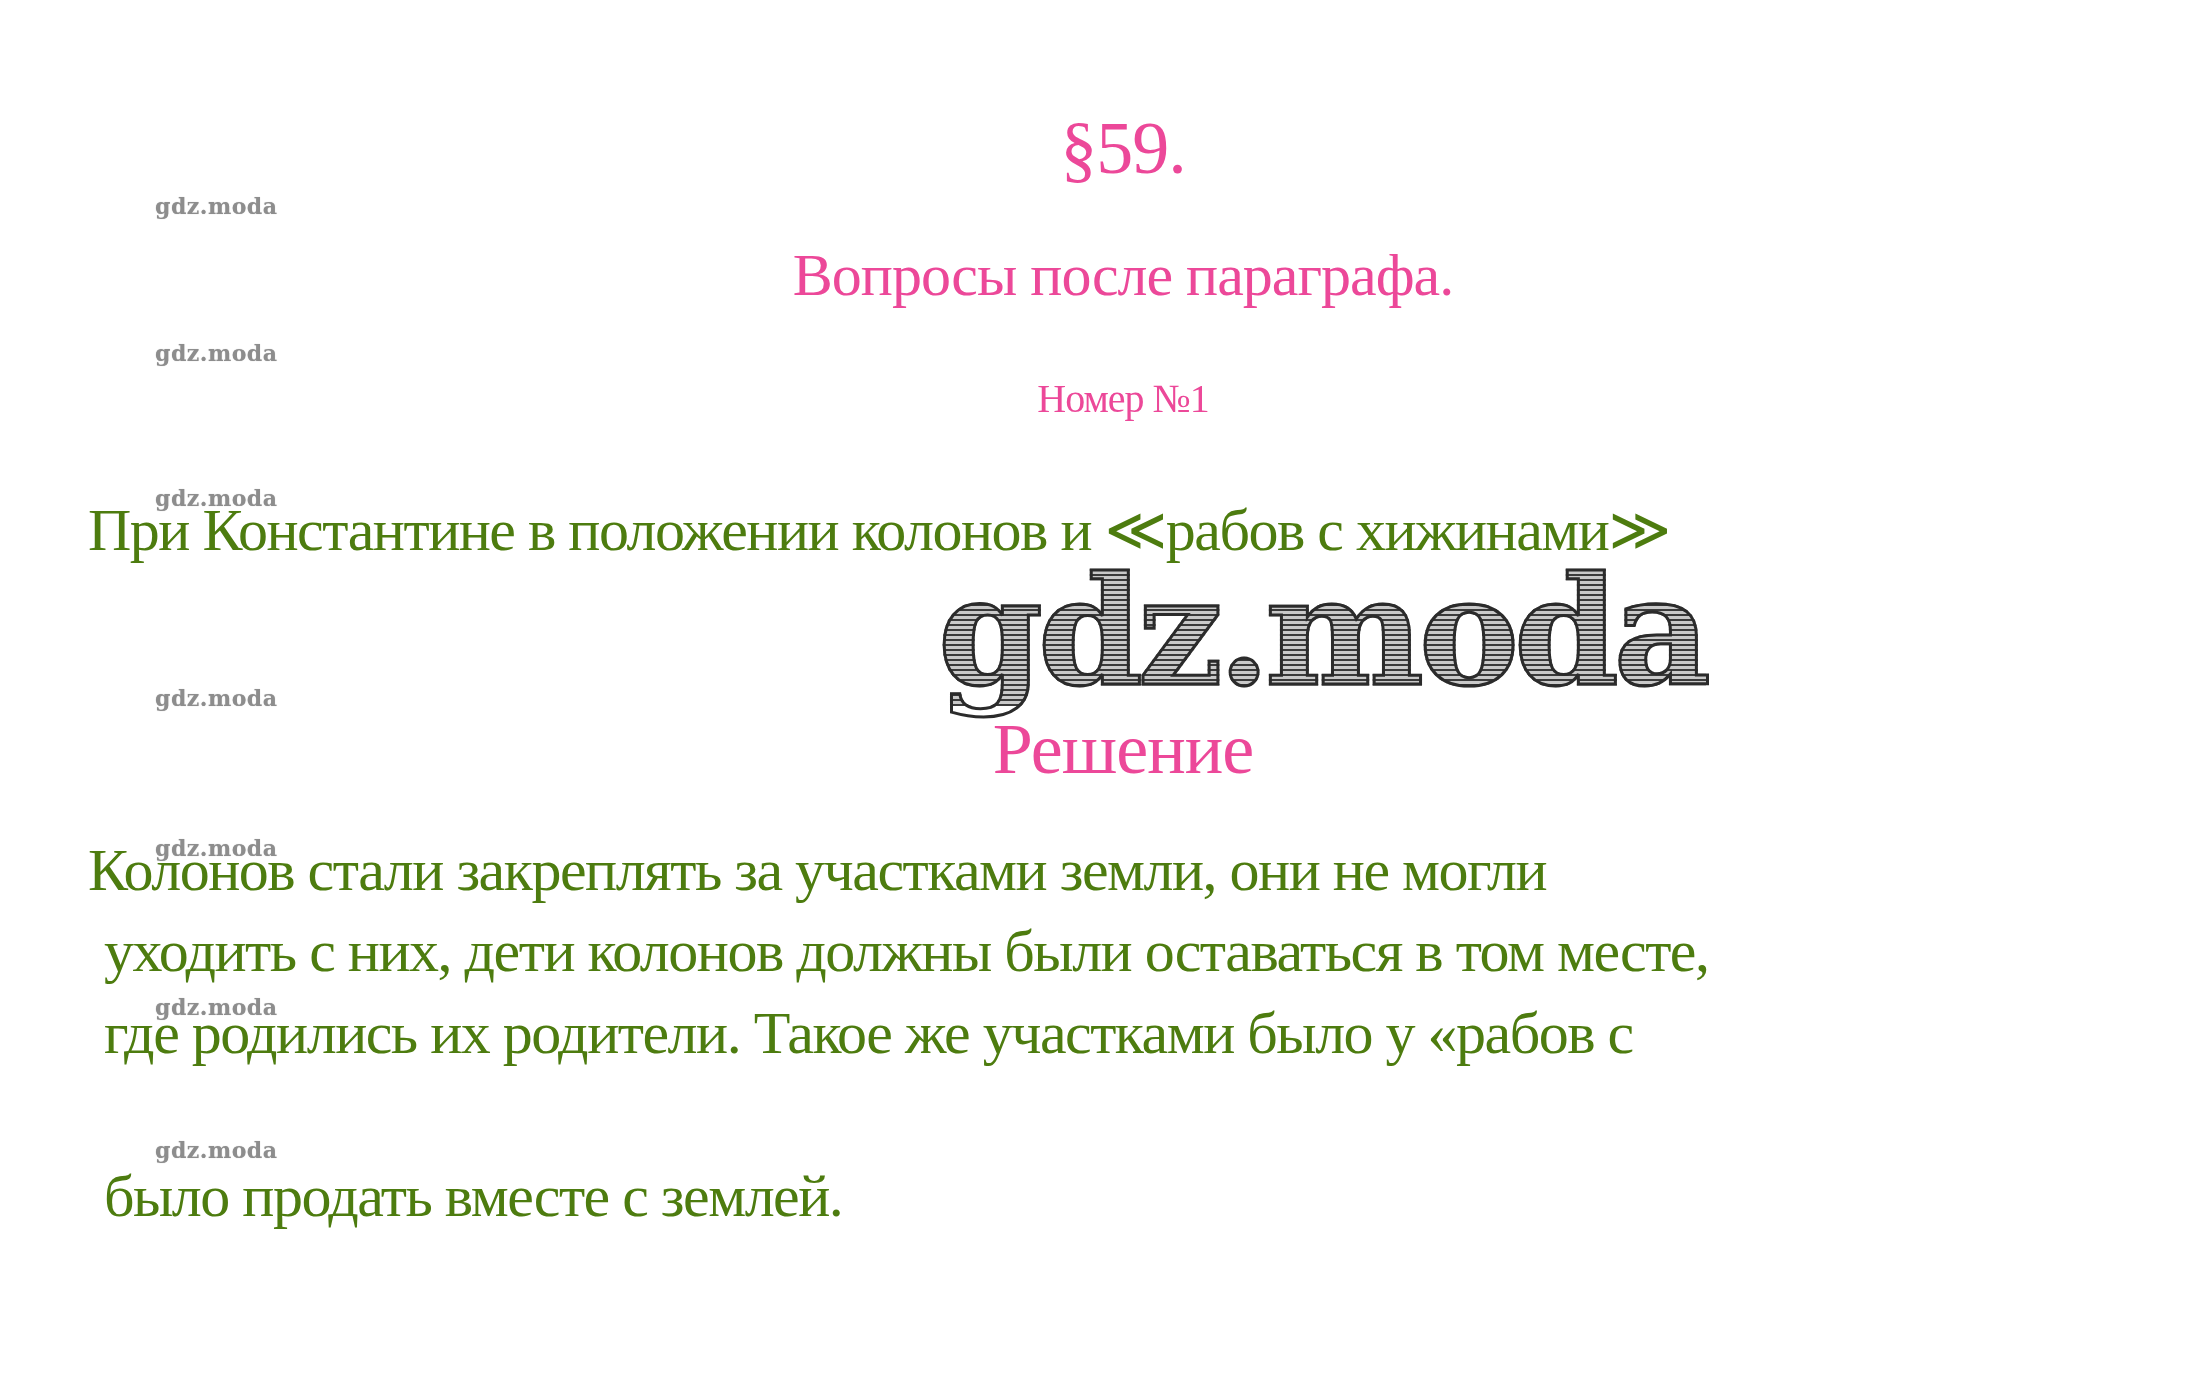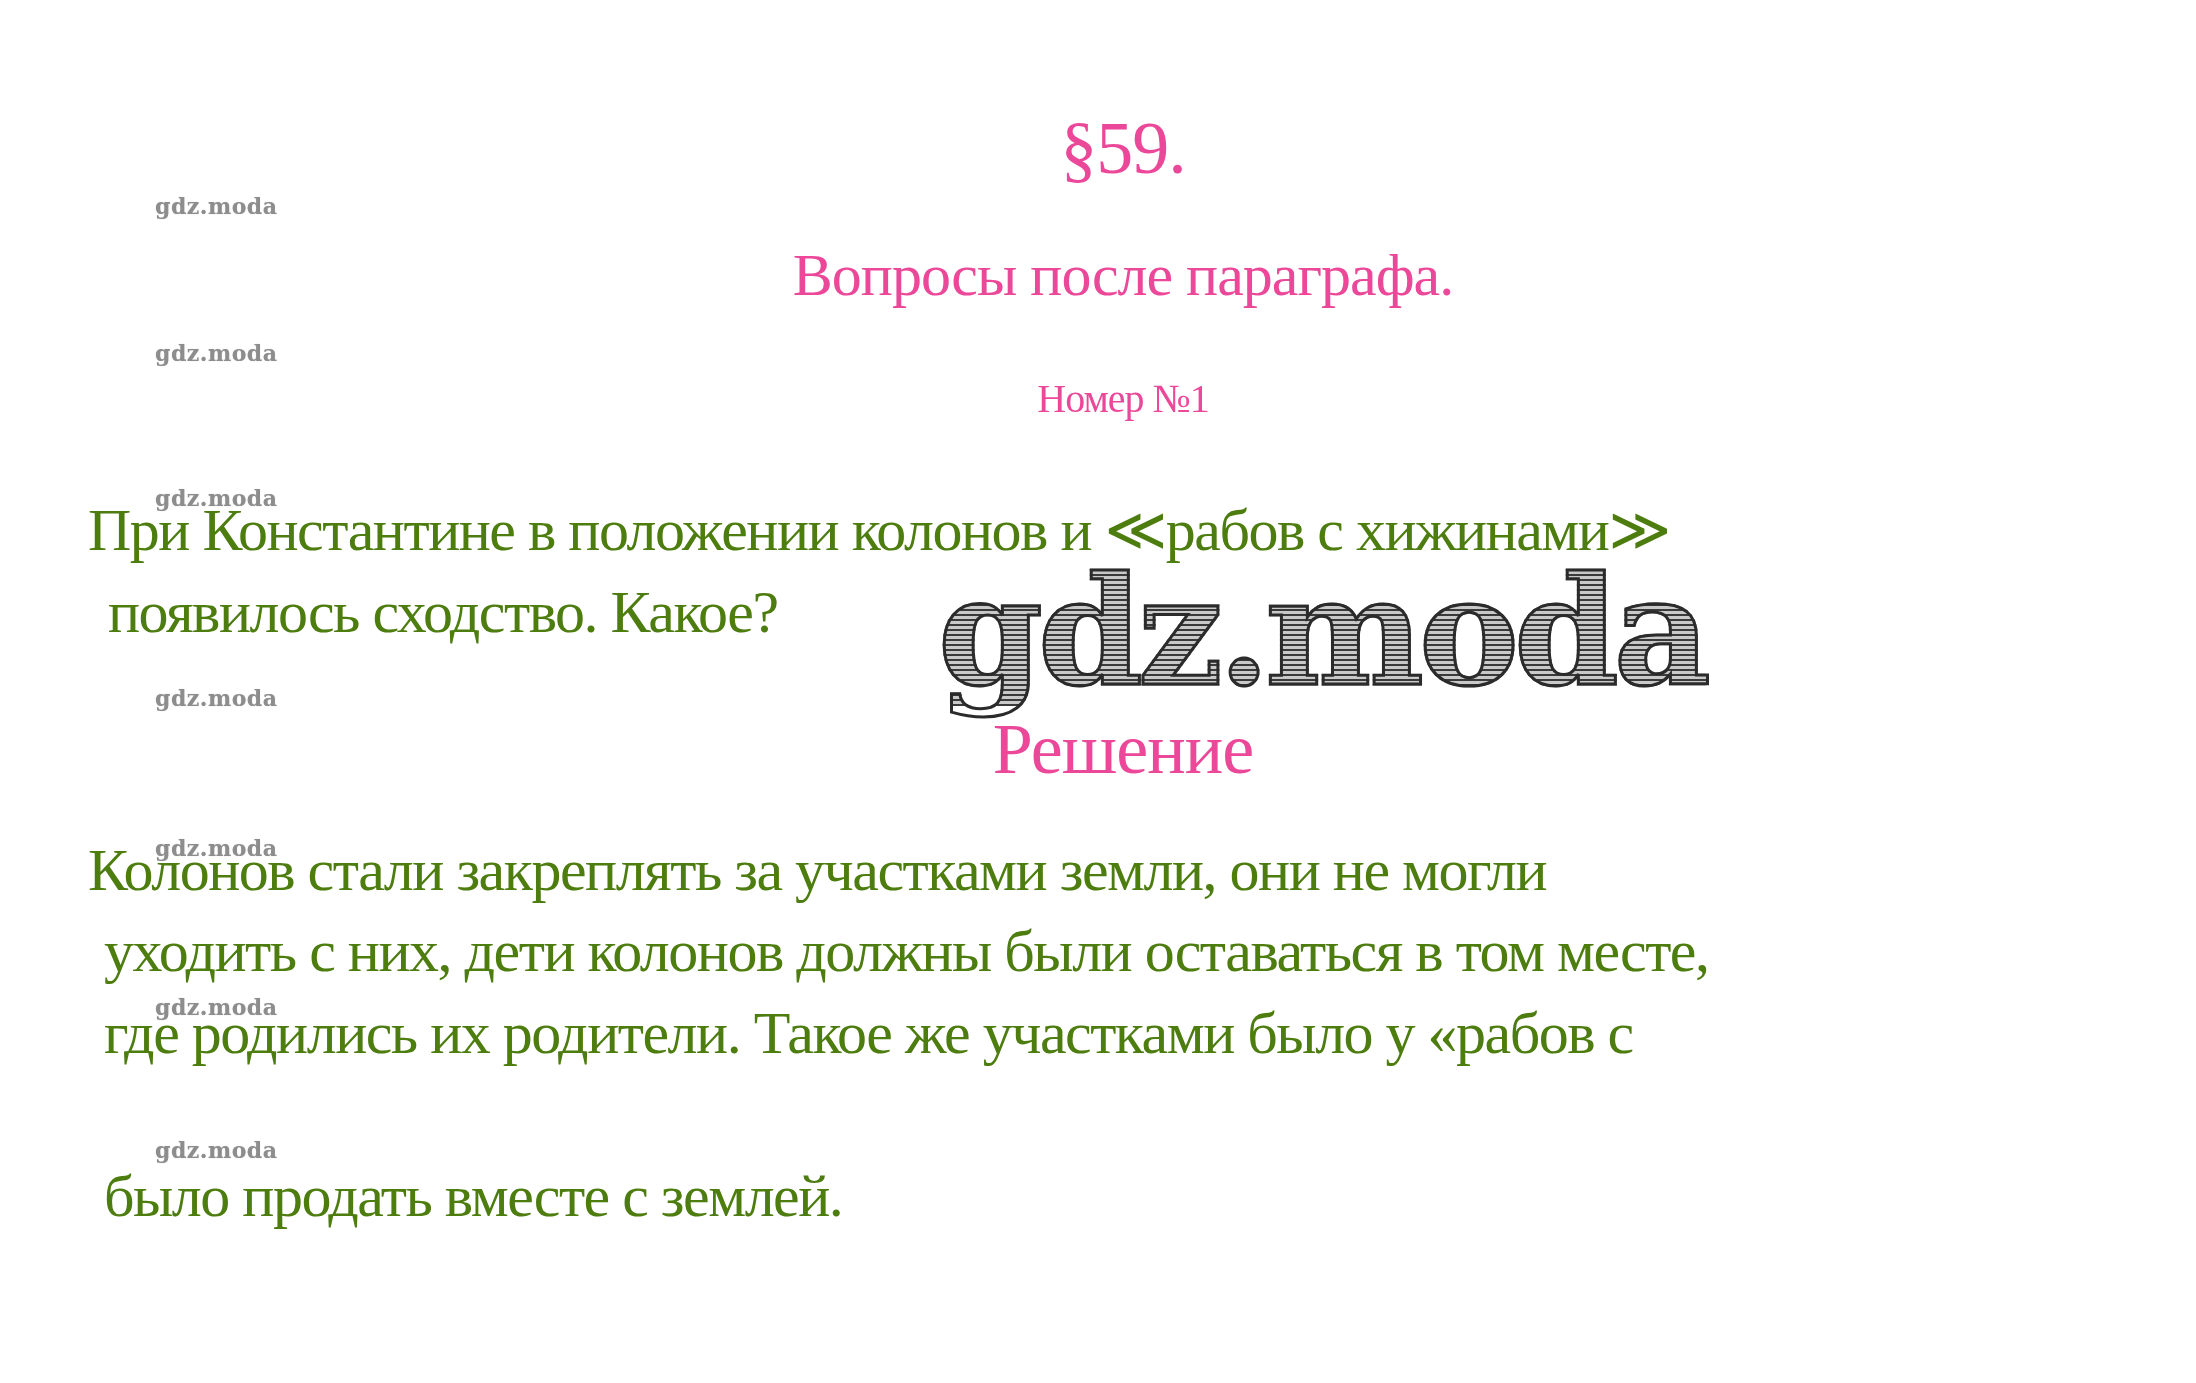--- a/index.html
+++ b/index.html
@@ -85,21 +85,20 @@
   <div class="wm-small" style="top:687px">gdz.moda</div>
   <div class="wm-small" style="top:837px">gdz.moda</div>
   <div class="wm-small" style="top:996px">gdz.moda</div>
   <div class="wm-small" style="top:1139px">gdz.moda</div>
 
   <div class="h h-section">§59.</div>
   <div class="h h-subtitle">Вопросы после параграфа.</div>
   <div class="h h-number">Номер №1</div>
 
   <div class="line" style="top:500px; left:88px">При Константине в положении колонов и ≪рабов с хижинами≫</div>
-  <div class="line" style="top:582px; left:108px">появилось сходство. Какое?</div>
 
   <div class="wm-big">gdz.moda</div>
 
   <div class="h h-solution">Решение</div>
 
   <div class="line" style="top:840px;  left:88px">Колонов стали закреплять за участками земли, они не могли</div>
   <div class="line" style="top:921px;  left:104px">уходить с них, дети колонов должны были оставаться в том месте,</div>
   <div class="line" style="top:1003px; left:104px">где родились их родители. Такое же участками было у «рабов с</div>
   <div class="line" style="top:1166px; left:104px">было продать вместе с землей.</div>
 

